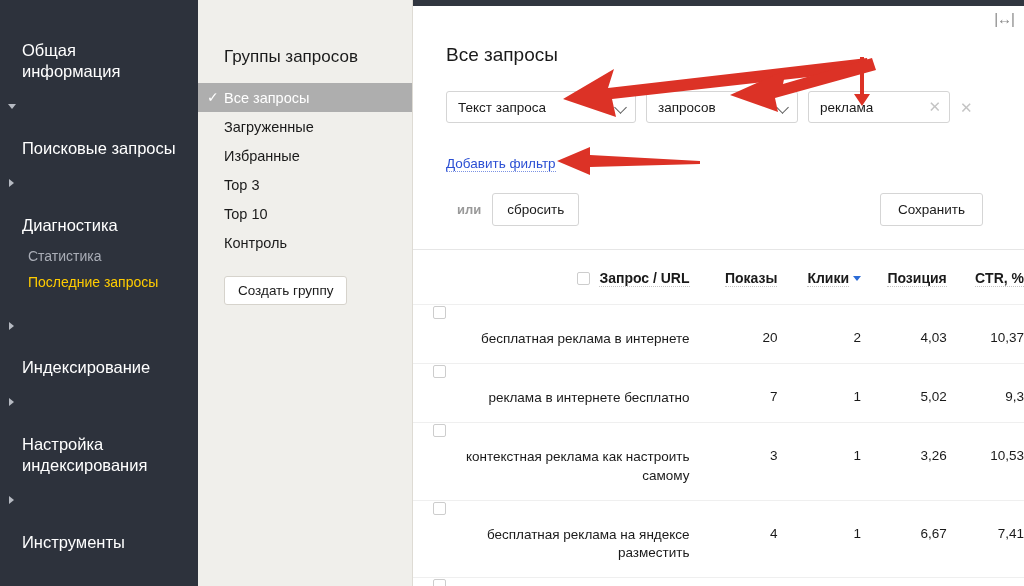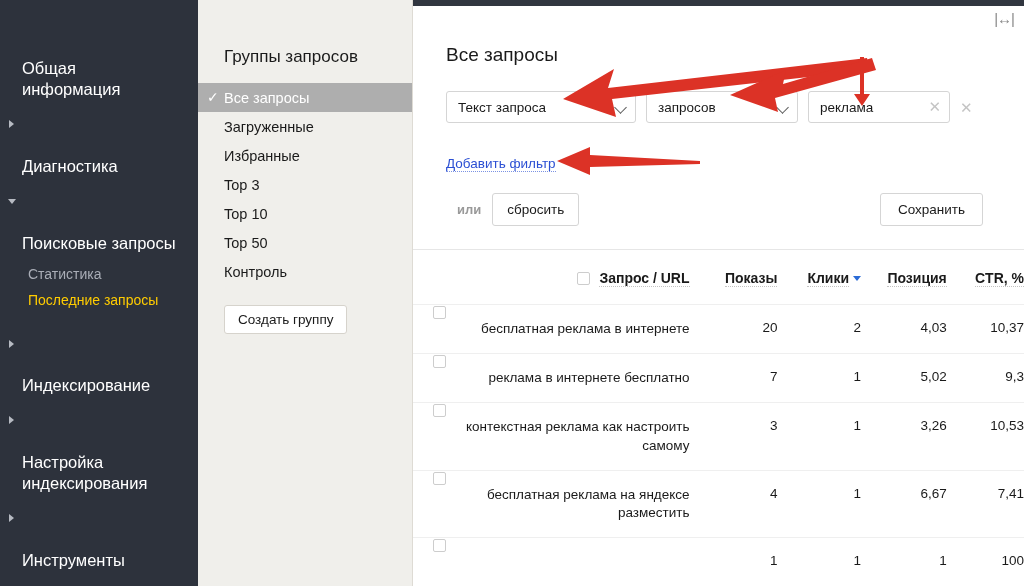--- a/index.html
+++ b/index.html
@@ -25,21 +25,21 @@
     width: 1024px; height: 6px;
     background: #313640;
   }
 
   
   .sidebar {
     position: absolute;
     left: 0; top: 0;
     width: 198px; height: 586px;
     background: #2d323c;
-    padding-top: 24px;
+    padding-top: 6px;
   }
   .nav { padding: 6px 0 0 0; }
   .nav-item {
     position: relative;
     color: #ffffff;
     font-size: 16.5px;
     line-height: 1.27;
     padding: 7px 10px 7px 22px;
     cursor: pointer;
     white-space: pre-line;
@@ -281,21 +281,21 @@
     border-top: 5px solid #2b6bd6;
     vertical-align: middle;
     position: relative;
     top: -1px;
   }
 
   table.qtable td {
     font-size: 13.5px;
     color: #1a1a1a;
     text-align: right;
-    padding: 15px 0 15px 0;
+    padding: 25px 0 15px 0;
     vertical-align: top;
     border-top: 1px solid #efefef;
   }
   td.c-query {
     text-align: left;
     padding-left: 20px;
     position: relative;
     line-height: 1.35;
   }
   td.c-shows { padding-right: 6px; }
@@ -340,27 +340,27 @@
 
   <div class="sidebar">
     <div class="nav">
 
       <div class="nav-item level0">
         <span>Общая
 информация</span>
       </div>
 
       <div class="nav-item level0">
+        <span class="tri down"></span>
+        <span>Поисковые запросы</span>
+      </div>
+
+      <div class="nav-item level0">
         <span class="tri"></span>
         <span>Диагностика</span>
-      </div>
-
-      <div class="nav-item level0">
-        <span class="tri down"></span>
-        <span>Поисковые запросы</span>
       </div>
 
       <div class="nav-sub">
         <span>Статистика</span>
       </div>
       <div class="nav-sub active">
         <span>Последние запросы</span>
       </div>
 
       <div class="nav-gap"></div>
@@ -399,23 +399,20 @@
       <span>Загруженные</span>
     </div>
     <div class="group-item">
       <span>Избранные</span>
     </div>
     <div class="group-item">
       <span>Top 3</span>
     </div>
     <div class="group-item">
       <span>Top 10</span>
-    </div>
-    <div class="group-item">
-      <span>Top 50</span>
     </div>
     <div class="group-item">
       <span>Контроль</span>
     </div>
 
     <div class="create-group-wrap">
       <button class="create-group">Создать группу</button>
     </div>
   </div>
 

